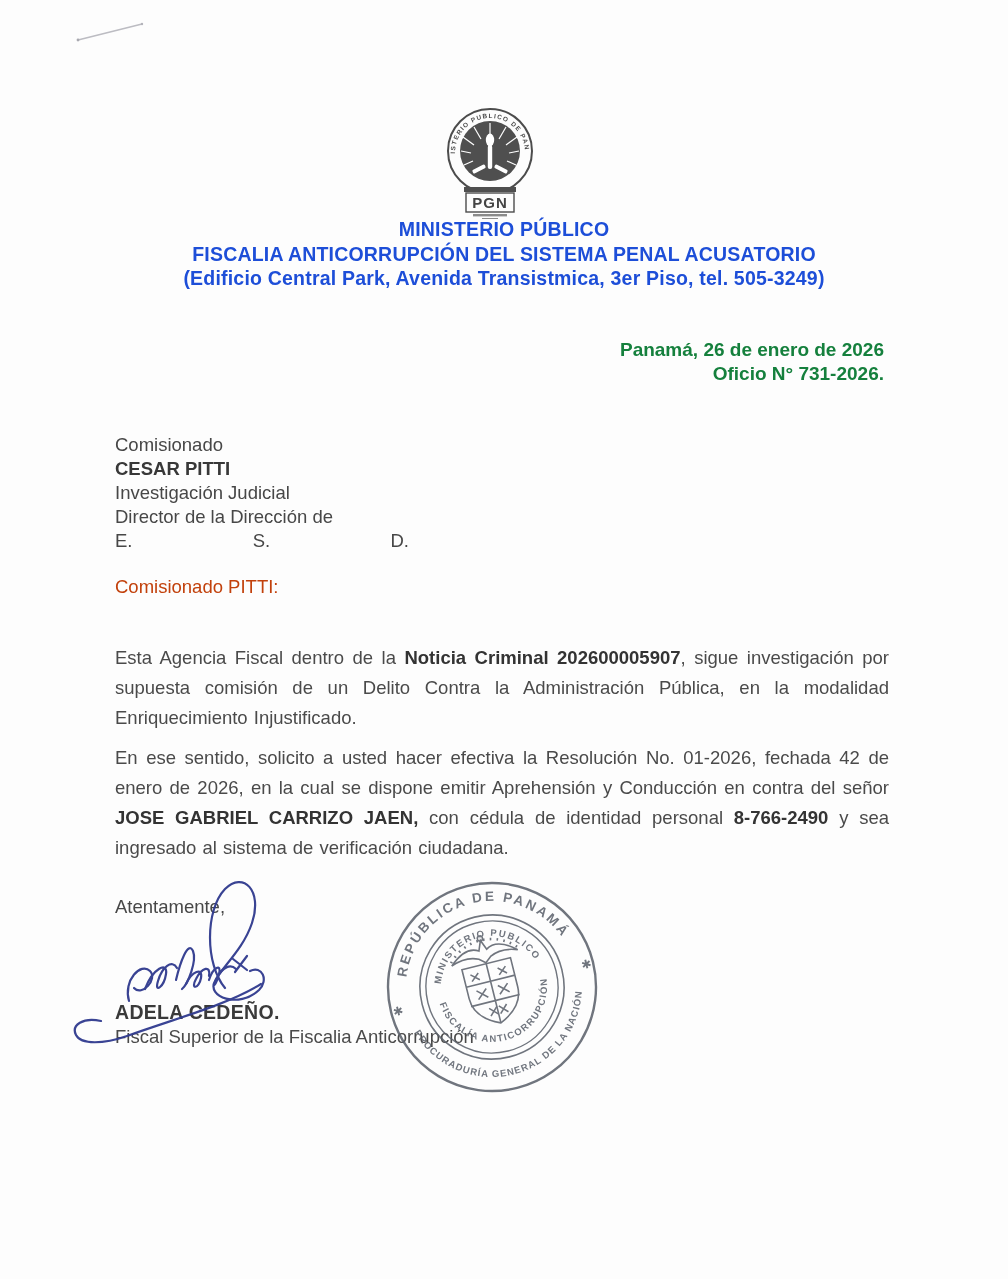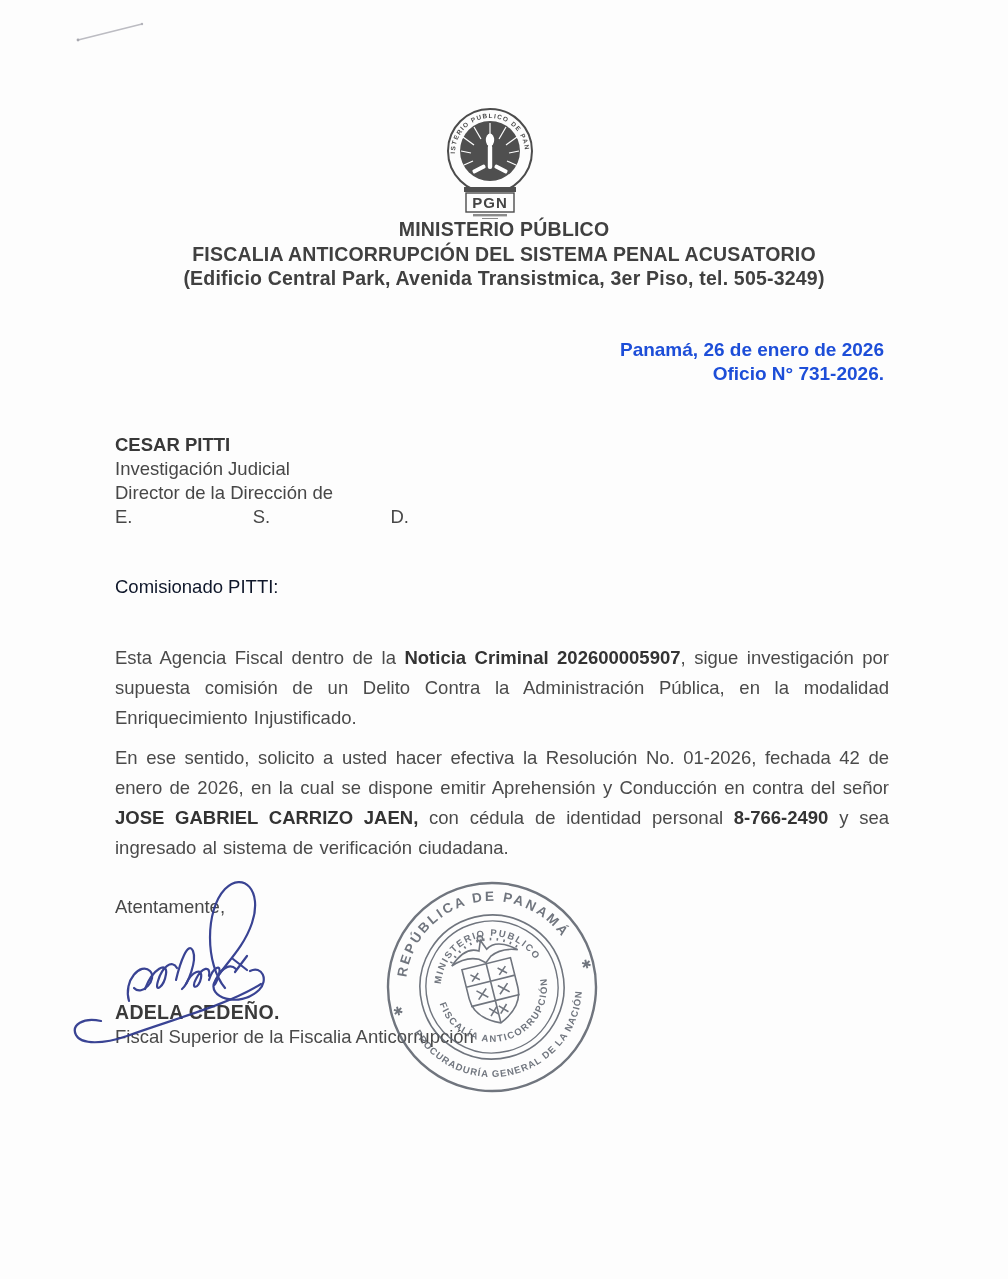--- a/index.html
+++ b/index.html
@@ -13,44 +13,44 @@
     overflow:hidden;
   }
   .abs{position:absolute;}
   
   .hdr{
     left:0;top:217px;width:1008px;
     text-align:center;
     font-weight:bold;
     font-size:19.5px;
     line-height:24.5px;
-    color:#404040;
+    color:#1d4ed8;
     letter-spacing:.2px;
   }
   
   .dateline{
     right:124px;top:338px;
     text-align:right;
     font-weight:bold;
     font-size:19px;
     line-height:24px;
-    color:#1d4ed8;
+    color:#15803d;
   }
   
   .recipient{
     left:115px;top:433px;
     font-size:18.5px;
     line-height:24px;
     color:#474747;
   }
   .recipient .bold{font-weight:bold;color:#383838;}
   .esd-row{display:flex;justify-content:space-between;width:294px;}
   .salutation{
     left:115px;top:576px;
-    font-size:18.5px;color:#0f172a;
+    font-size:18.5px;color:#c2410c;
   }
   .para{
     left:115px;width:774px;
     font-size:18.5px;
     line-height:30px;
     text-align:justify;
     color:#4a4a4a;
     word-spacing:1px;
   }
   .para b{color:#333;}
@@ -130,20 +130,21 @@
     <div>FISCALIA ANTICORRUPCIÓN DEL SISTEMA PENAL ACUSATORIO</div>
     <div>(Edificio Central Park, Avenida Transistmica, 3er Piso, tel. 505-3249)</div>
   </div>
 
   <div class="abs dateline">
     <div>Panamá, 26 de enero de 2026</div>
     <div>Oficio N° 731-2026.</div>
   </div>
 
   <div class="abs recipient">
+    <div>Comisionado</div>
     <div class="bold">CESAR PITTI</div>
     <div>Investigación Judicial</div>
     <div>Director de la Dirección de</div>
     <div class="esd-row">
       <span>E.</span>
       <span>S.</span>
       <span>D.</span>
     </div>
   </div>
 

